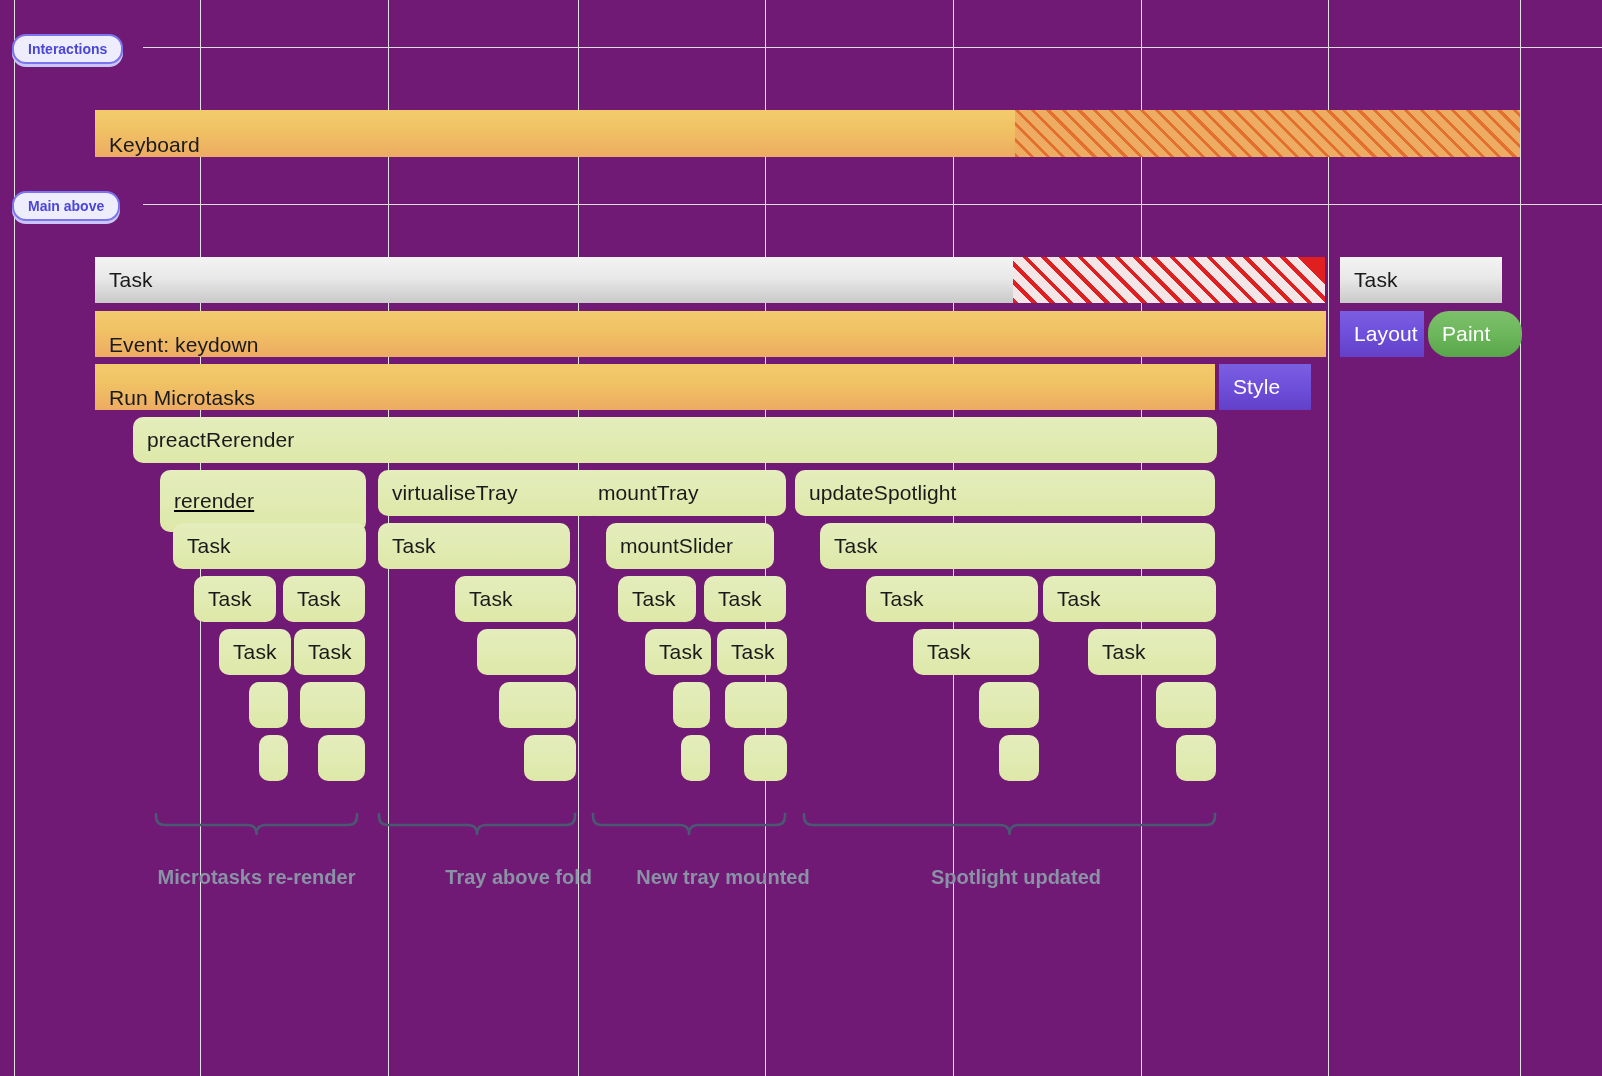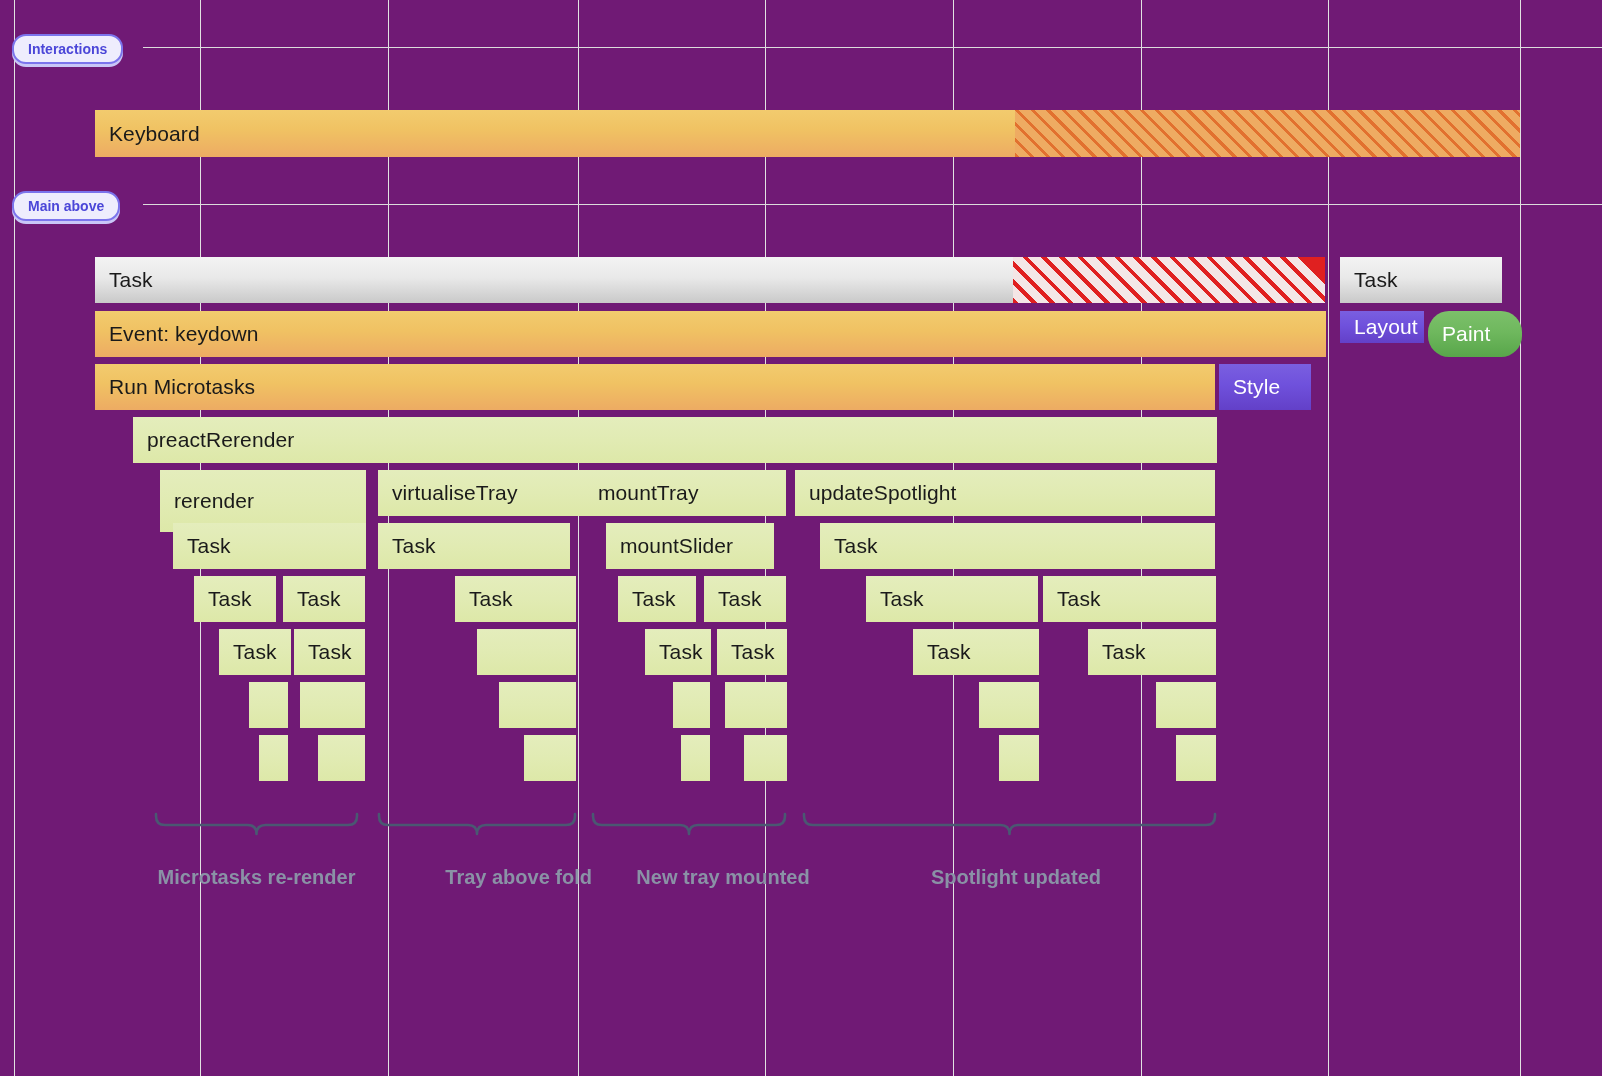--- a/index.html
+++ b/index.html
@@ -65,28 +65,30 @@
   .bar .lbl {
     padding-left: 14px;
     font-size: 21px;
     color: #1a1a1a;
     letter-spacing: .1px;
   }
 
   
   .bar.orange {
     background: linear-gradient(180deg, #f2cb6e 0%, #f0c263 42%, #edab63 100%);
+    align-items: flex-end;
   }
   
   .bar.grey {
     background: linear-gradient(180deg, #f3f3f3 0%, #e9e9e9 45%, #c9c9c9 100%);
   }
   
   .bar.green {
     background: linear-gradient(180deg, #e4edbc 0%, #e1ebb3 50%, #dde8a8 100%);
+    border-radius: 10px;
   }
   
   .bar.purple {
     background: linear-gradient(180deg, #7a5fe0 0%, #6f51dc 45%, #6340c8 100%);
   }
   .bar.purple .lbl { color: #ffffff; }
   
   .bar.paint {
     background: linear-gradient(180deg, #7cc06a 0%, #6fb85e 45%, #58a64a 100%);
   }
@@ -172,36 +174,36 @@
         <span class="lbl">Task</span>
         <div class="hatch crit" style="left: 918px; width: 312px;"></div>
         <div class="corner-flag" style="left: 1204px;"></div>
       </div>
       <div class="bar grey" style="left: 1340px; top: 257px; width: 162px; height: 46px;">
         <span class="lbl">Task</span>
       </div>
       <div class="bar orange" style="left: 95px; top: 311px; width: 1231px; height: 46px;">
         <span class="lbl">Event: keydown</span>
       </div>
-      <div class="bar purple" style="left: 1340px; top: 311px; width: 84px; height: 32px;">
+      <div class="bar purple" style="left: 1340px; top: 311px; width: 84px; height: 46px;">
         <span class="lbl">Layout</span>
       </div>
       <div class="bar paint" style="left: 1428px; top: 311px; width: 94px; height: 46px; border-radius: 21px;">
         <span class="lbl">Paint</span>
       </div>
       <div class="bar orange" style="left: 95px; top: 364px; width: 1120px; height: 46px;">
         <span class="lbl">Run Microtasks</span>
       </div>
       <div class="bar purple" style="left: 1219px; top: 364px; width: 92px; height: 46px;">
         <span class="lbl">Style</span>
       </div>
       <div class="bar green" style="left: 133px; top: 417px; width: 1084px; height: 46px;">
         <span class="lbl">preactRerender</span>
       </div>
-      <div class="bar green" style="left: 160px; top: 470px; width: 206px; height: 62px;">
+      <div class="bar green" style="left: 160px; top: 470px; width: 206px; height: 62px; text-decoration: underline;">
         <span class="lbl">rerender</span>
       </div>
       <div class="bar green" style="left: 378px; top: 470px; width: 224px; height: 46px;">
         <span class="lbl">virtualiseTray</span>
       </div>
       <div class="bar green" style="left: 584px; top: 470px; width: 202px; height: 46px;">
         <span class="lbl">mountTray</span>
       </div>
       <div class="bar green" style="left: 795px; top: 470px; width: 420px; height: 46px;">
         <span class="lbl">updateSpotlight</span>

